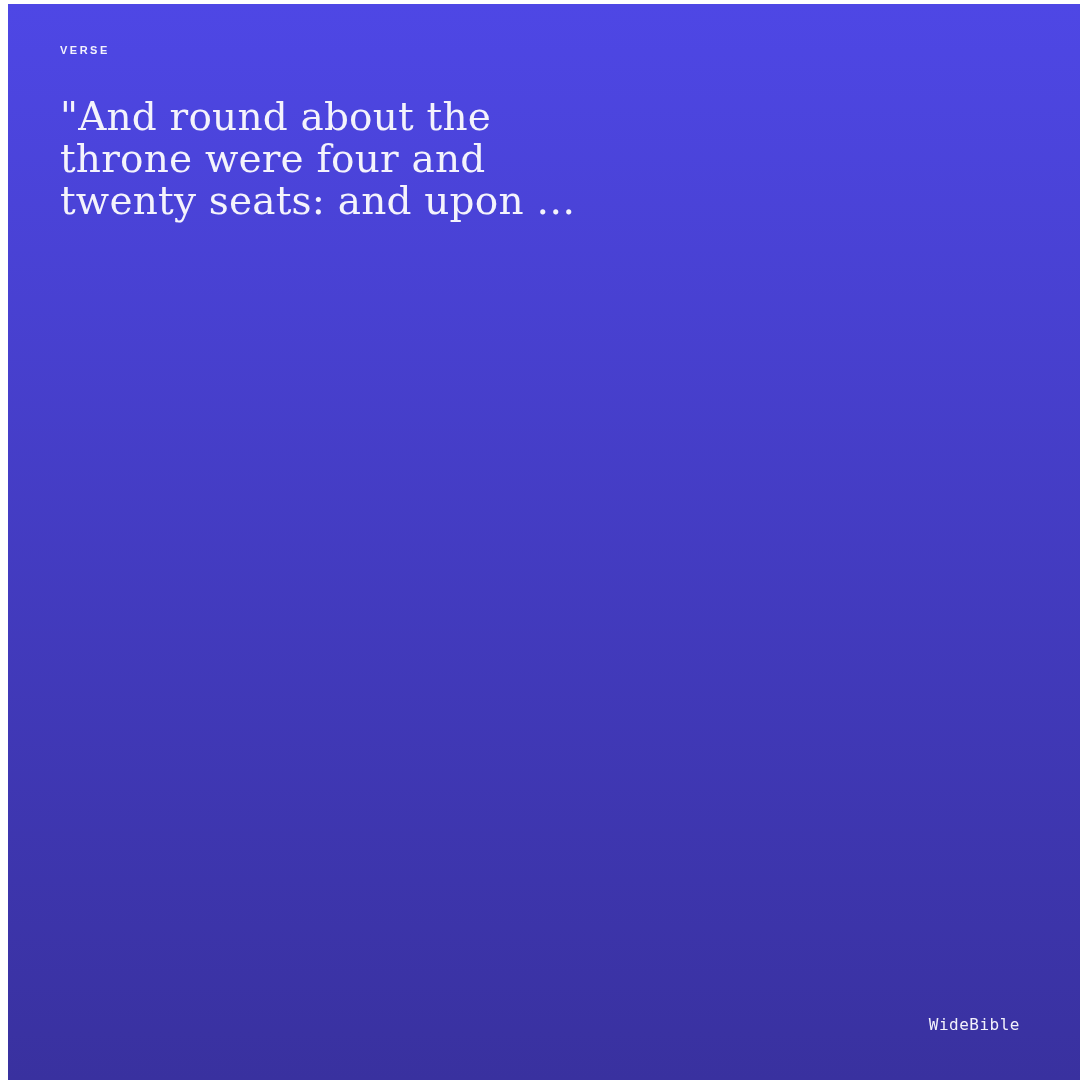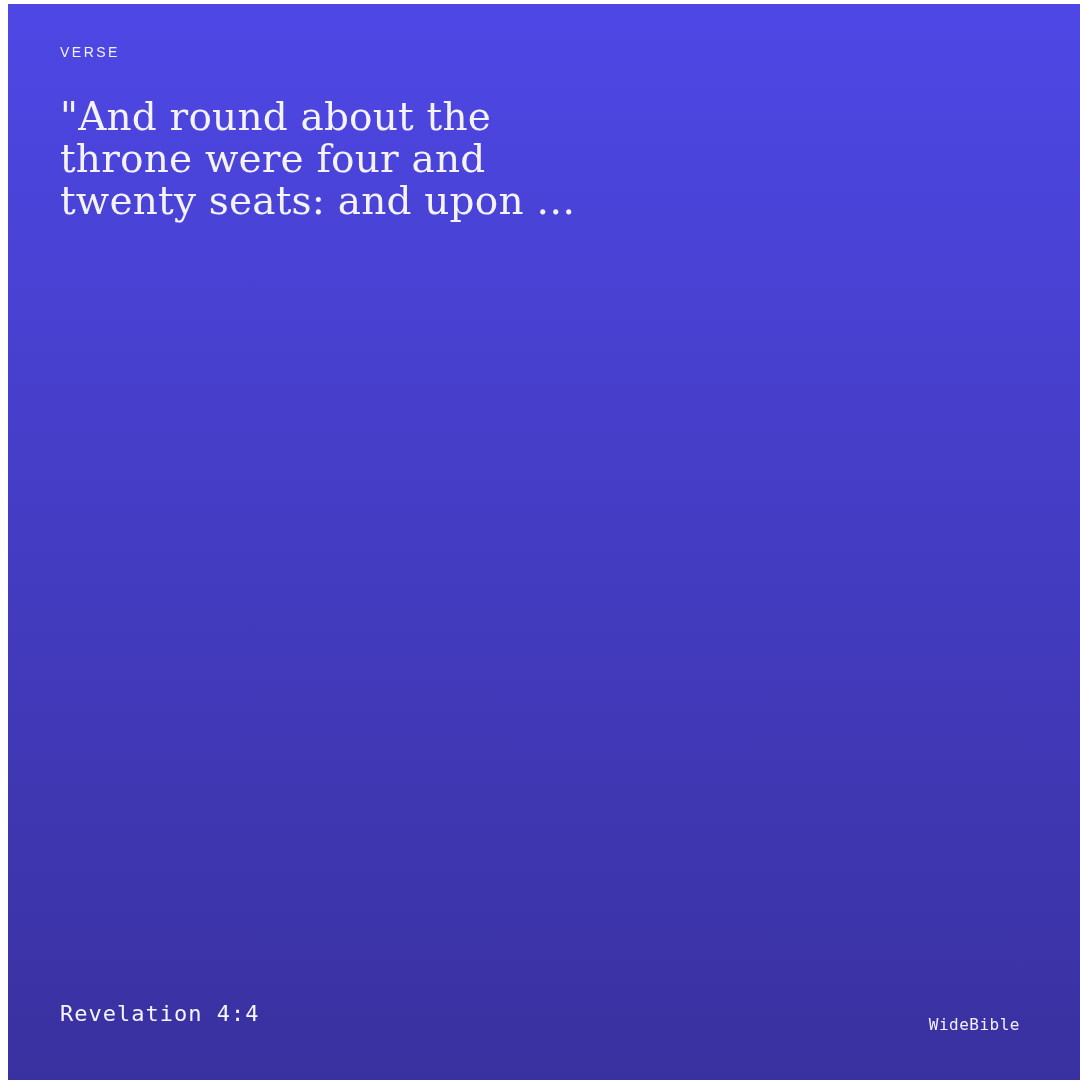--- a/index.html
+++ b/index.html
@@ -27,22 +27,22 @@
     bottom: 0;
     
     background: linear-gradient(180deg, #4E47E5 0%, #39319F 100%);
   }
 
   .verse-label {
     position: absolute;
     left: 52px;
     top: 40px;
     font-family: "Liberation Sans", sans-serif;
-    font-size: 14px;
-    font-weight: 400;
+    font-size: 11px;
+    font-weight: 700;
     letter-spacing: 2.5px;
     color: rgba(255, 255, 255, 0.93);
   }
 
   .quote-text {
     position: absolute;
     left: 52px;
     top: 92px;
     width: 560px;
     font-family: "DejaVu Serif", "Liberation Serif", serif;
@@ -79,17 +79,16 @@
 <body>
 
 <div class="canvas" style="background: rgb(255, 255, 255);">
   <div class="verse-card" style="background: linear-gradient(rgb(78, 71, 229) 0%, rgb(57, 49, 159) 100%);">
     <div class="verse-label">VERSE</div>
 
     <div class="quote-text">"And round about the
 throne were four and
 twenty seats: and upon …</div>
 
-    <div class="reference-text">Revelation 4:4</div>
 
     <div class="watermark-text">WideBible</div>
   </div>
 </div>
 
 </body></html>

